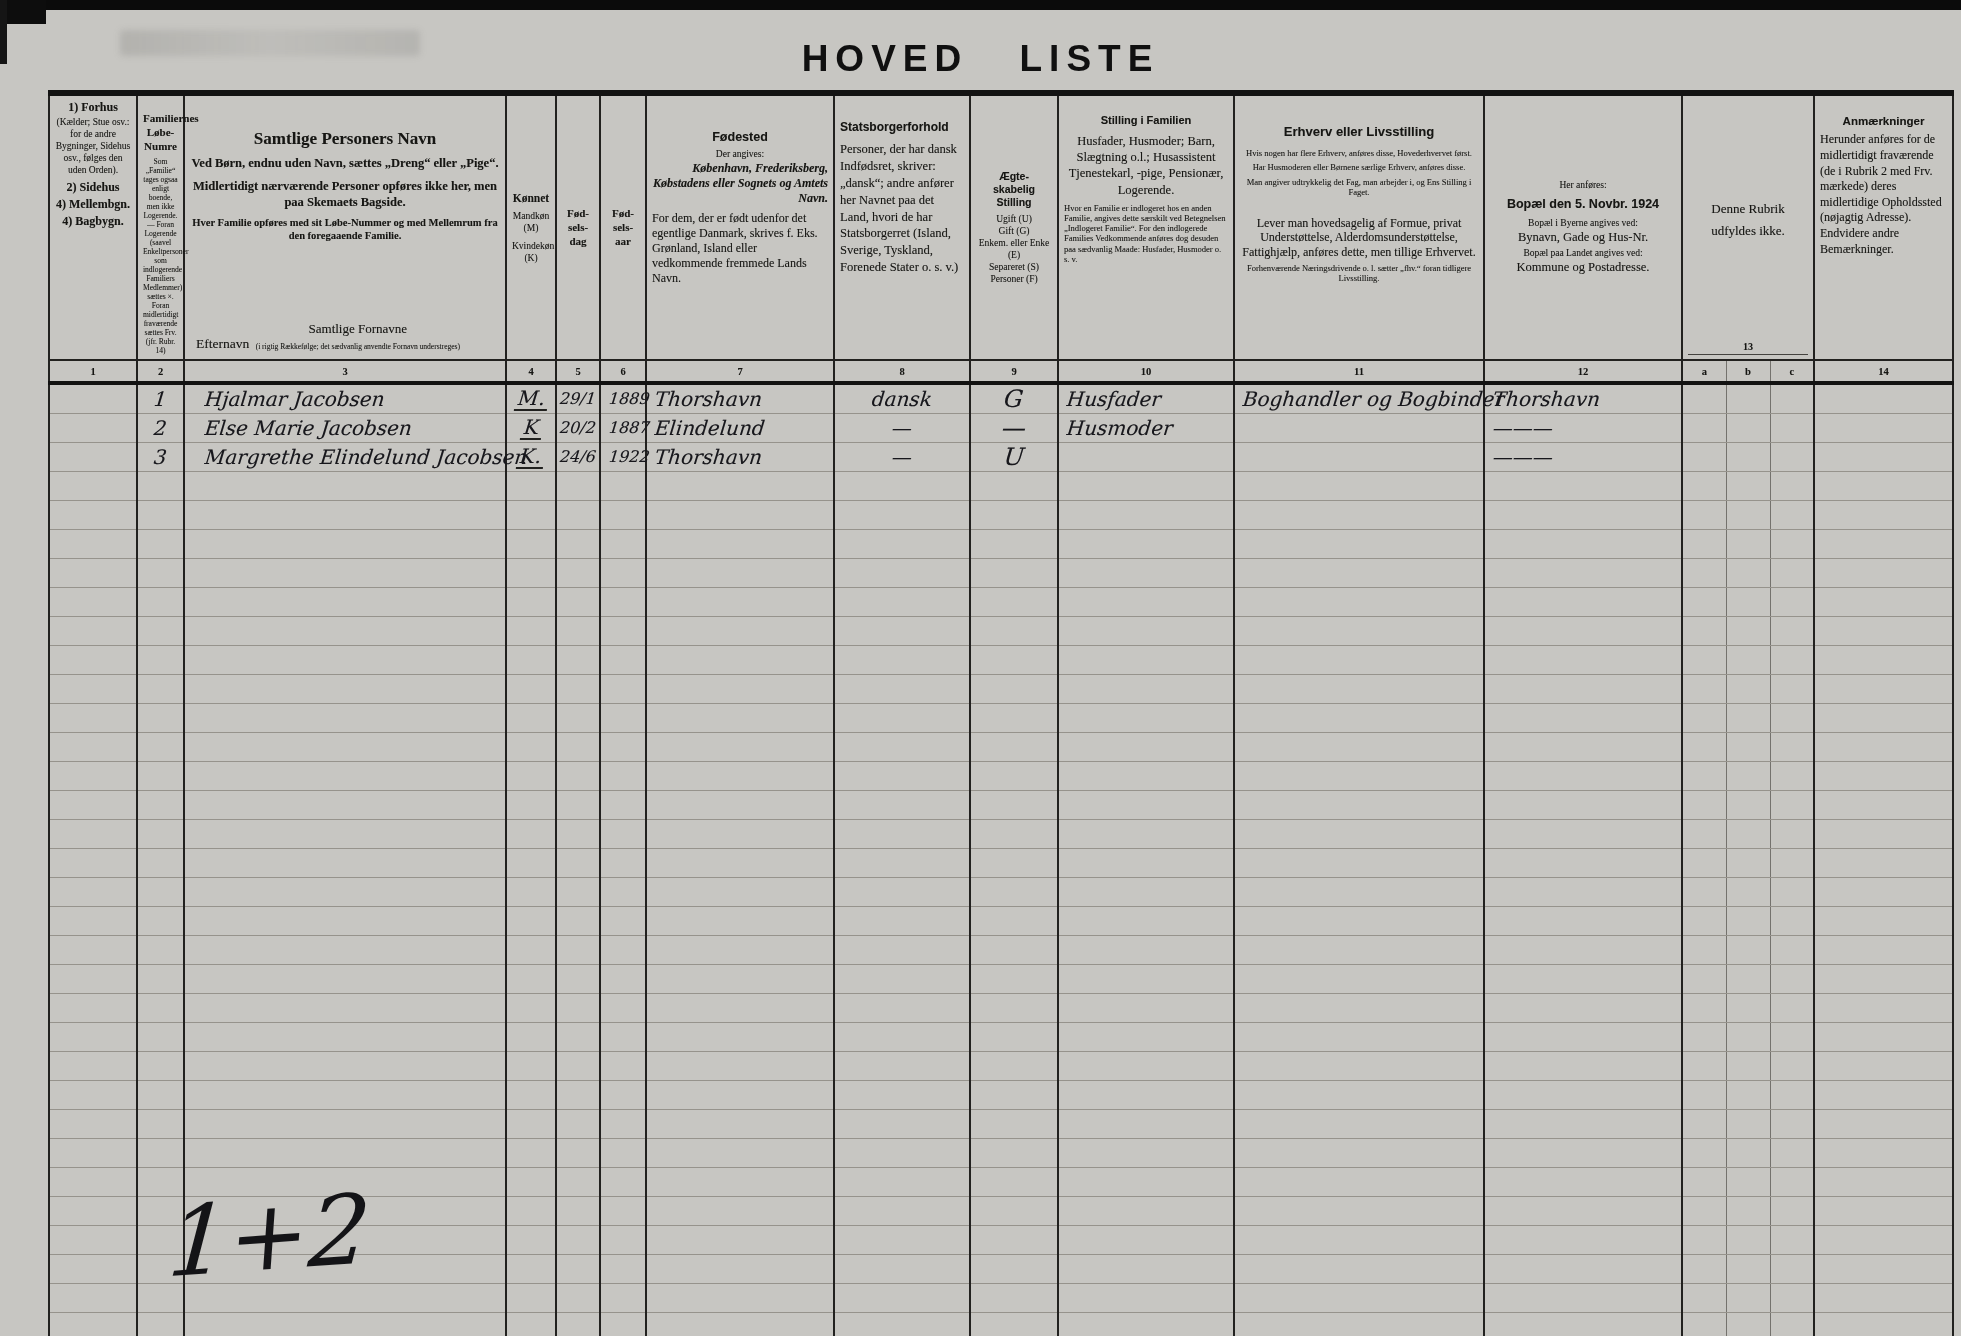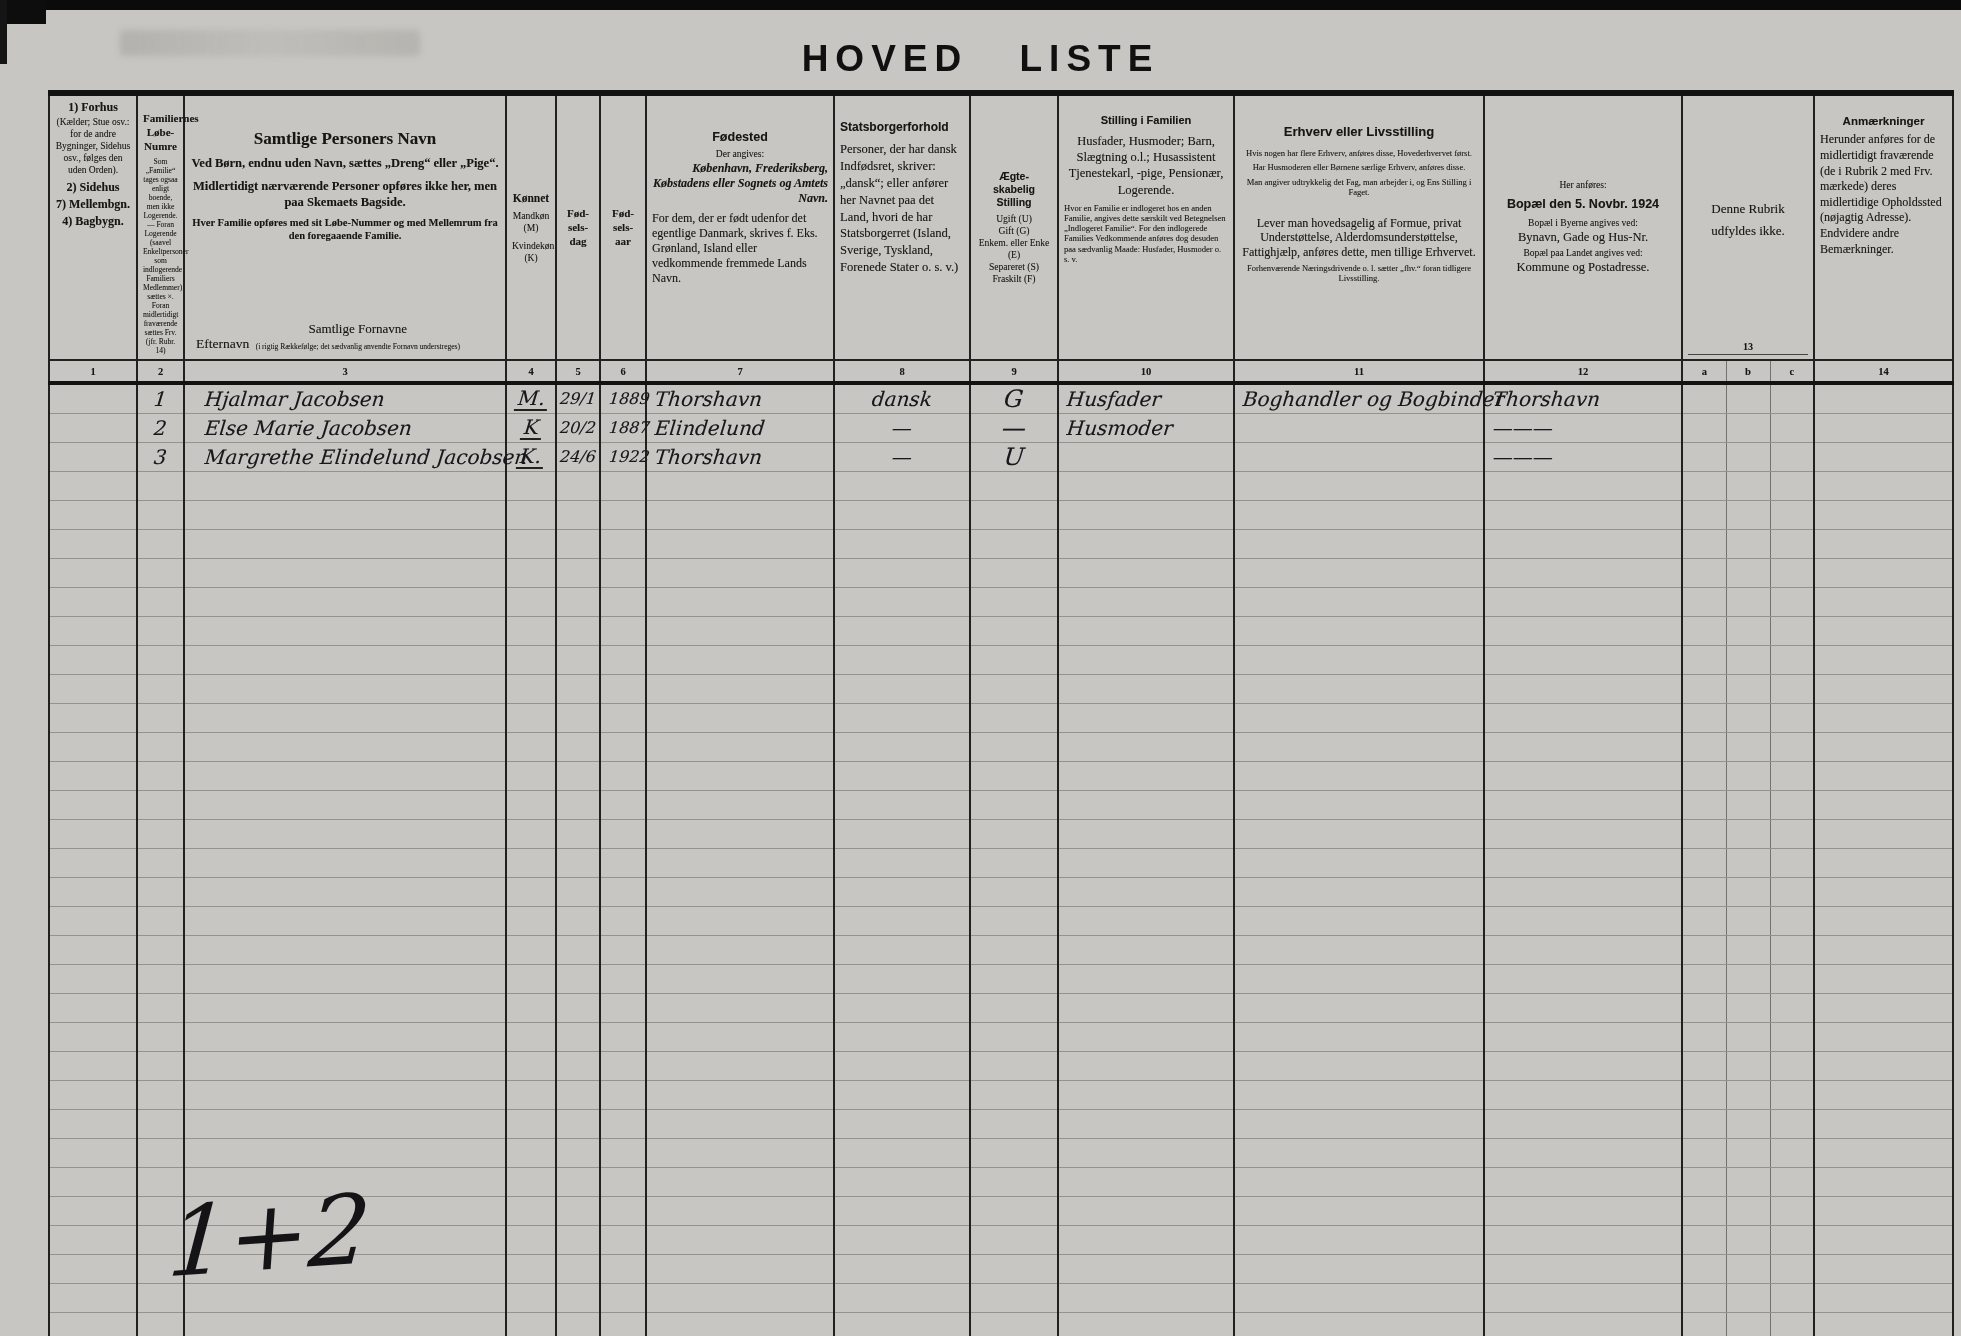--- a/index.html
+++ b/index.html
@@ -109,21 +109,21 @@
       <col style="width:44px">
       <col style="width:44px">
     <col style="width:139px">
   </colgroup>
   <thead>
     <tr class="hrow">
       <th class="hc br2 c1w">
         <div class="line b">1) Forhus</div>
         <div class="small" style="margin-bottom:4px;">(Kælder; Stue osv.: for de andre Bygninger, Sidehus osv., følges den uden Orden).</div>
         <div class="line b">2) Sidehus</div>
-        <div class="line b">7) Mellembgn.</div>
+        <div class="line b">4) Mellembgn.</div>
         <div class="line b">4) Bagbygn.</div>
       </th>
       <th class="hc br2">
         <div class="b" style="font-size:11px;margin-top:12px;">Familiernes Løbe-Numre</div>
         <div class="tiny" style="margin-top:4px;">Som „Familie“ tages ogsaa enligt boende, men ikke Logerende. — Foran Logerende (saavel Enkeltpersoner som indlogerende Familiers Medlemmer) sættes ×. Foran midlertidigt fraværende sættes Frv. (jfr. Rubr. 14)</div>
       </th>
       <th class="hc br2 c3">
         <div class="flexcol">
           <div class="title3 b">Samtlige Personers Navn</div>
           <div class="p">Ved Børn, endnu uden Navn, sættes „Dreng“ eller „Pige“.</div>
@@ -161,34 +161,34 @@
         </div>
       </th>
       <th class="hc br2">
         <div class="b sans" style="font-size:12.5px;margin-top:30px;">Fødested</div>
         <div class="small" style="margin-top:3px;">Der angives:</div>
         <div class="it b" style="font-size:12px;text-align:right;">København, Frederiksberg, Købstadens eller Sognets og Amtets Navn.</div>
         <div style="font-size:12px;text-align:left;margin-top:5px;">For dem, der er født udenfor det egentlige Danmark, skrives f. Eks. Grønland, Island eller vedkommende fremmede Lands Navn.</div>
       </th>
       <th class="hc br2">
         <div class="b sans" style="font-size:12px;margin-top:20px;text-align:left;">Statsborgerforhold</div>
-        <div style="font-size:12.5px;text-align:left;margin-top:6px;line-height:1.35;">Personer, der har dansk Indfødsret, skriver: „dansk“; eller anfører her Navnet paa det Land, hvori de har Statsborgerret (Island, Sverige, Tyskland, Forenede Stater o. s. v.)</div>
+        <div style="font-size:12.5px;text-align:left;margin-top:6px;line-height:1.35;">Personer, der har dansk Indfødsret, skriver: „dansk“; andre anfører her Navnet paa det Land, hvori de har Statsborgerret (Island, Sverige, Tyskland, Forenede Stater o. s. v.)</div>
       </th>
       <th class="hc br2">
         <div class="vcenter">
           <div class="b sans" style="font-size:10.5px;">
             <div>Ægte-</div>
             <div>skabelig</div>
             <div>Stilling</div>
           </div>
           <div class="small" style="margin-top:5px;">Ugift (U)</div>
           <div class="small">Gift (G)</div>
           <div class="small">Enkem. eller Enke (E)</div>
           <div class="small">Separeret (S)</div>
-          <div class="small">Fraskilt (F)</div>
+          <div class="small">Personer (F)</div>
         </div>
       </th>
       <th class="hc br2">
         <div class="b sans" style="font-size:11px;margin-top:14px;">Stilling i Familien</div>
         <div style="font-size:12.5px;margin-top:5px;line-height:1.3;">Husfader, Husmoder; Barn, Slægtning o.l.; Husassistent Tjenestekarl, -pige, Pensionær, Logerende.</div>
         <div class="tiny" style="font-size:8.5px;text-align:left;margin-top:5px;">Hvor en Familie er indlogeret hos en anden Familie, angives dette særskilt ved Betegnelsen „Indlogeret Familie“. For den indlogerede Families Vedkommende anføres dog desuden paa sædvanlig Maade: Husfader, Husmoder o. s. v.</div>
       </th>
       <th class="hc br2">
         <div class="b sans" style="font-size:13px;margin-top:24px;">Erhverv eller Livsstilling</div>
         <div class="tiny" style="font-size:8.5px;margin-top:8px;">Hvis nogen har flere Erhverv, anføres disse, Hovederhvervet først.</div>

